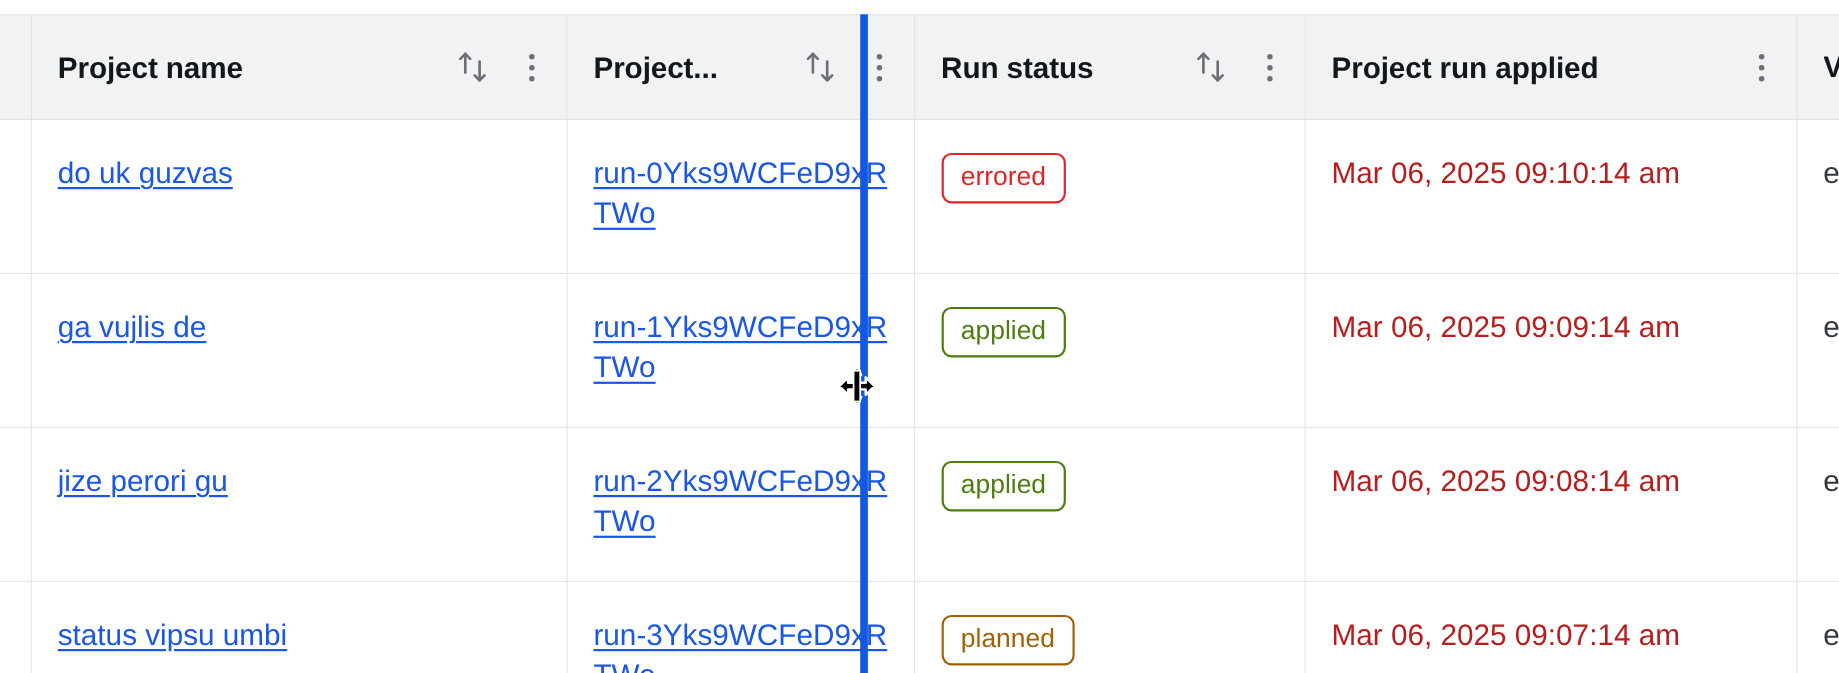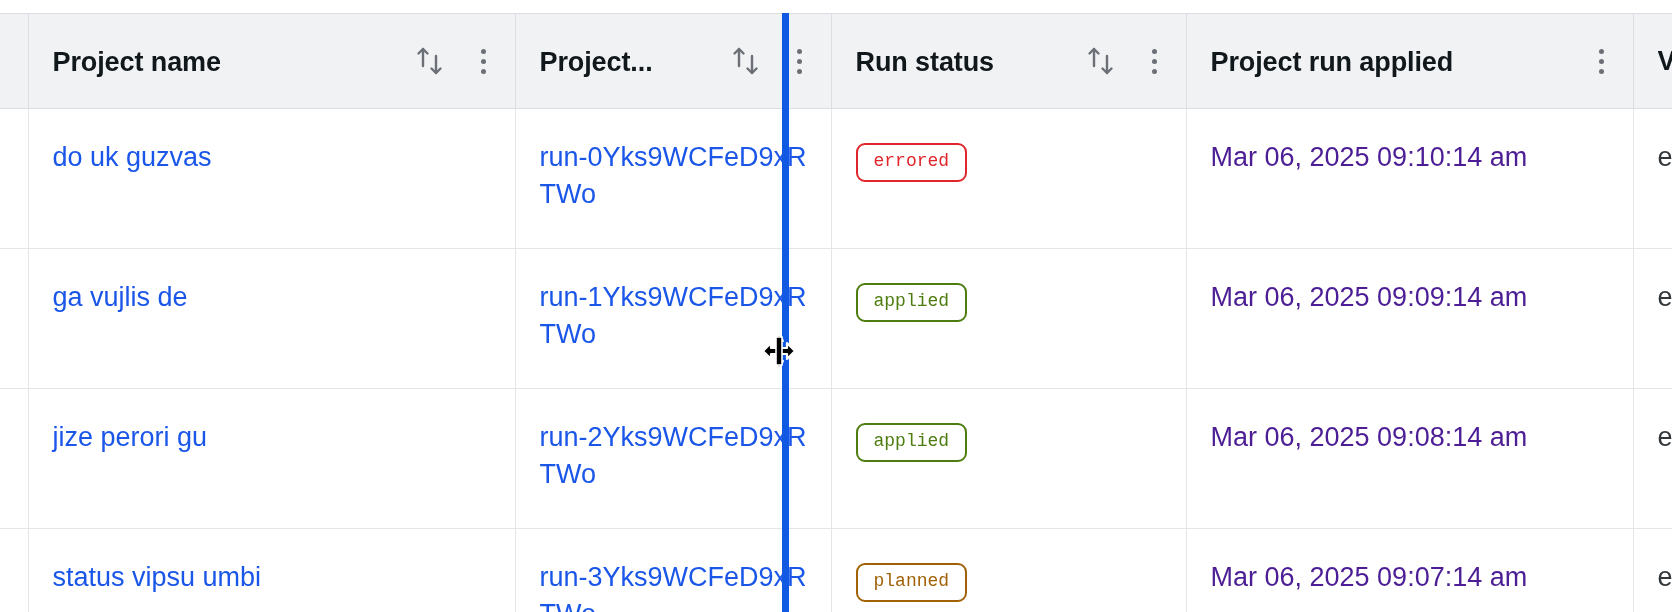--- a/index.html
+++ b/index.html
@@ -104,42 +104,42 @@
     vertical-align: top;
     padding: 30px 24px 0 24px;
     font-size: 27px;
     color: #2b2f33;
     line-height: 1.38;
   }
   tbody td.sel-cell { padding: 0; }
 
   a.cell-link {
     color: #1a56e8;
+    text-decoration: underline;
     text-underline-offset: 4px;
     text-decoration-thickness: 2px;
     cursor: pointer;
     word-break: break-all;
   }
   td.col-currun { padding-right: 10px; }
 
   .badge {
     display: inline-block;
     padding: 6px 16px 8px 16px;
     border: 2px solid currentColor;
     border-radius: 9px;
-    font-size: 18px;
+    font-size: 24px;
     line-height: 1.15;
     white-space: nowrap;
-    font-family: Liberation Mono, monospace;
   }
   .badge.errored { color: #e0262b; }
   .badge.applied { color: #4d7c0f; }
   .badge.planned { color: #a16207; }
 
-  td.col-applied { color: #4c1d95; white-space: nowrap; }
+  td.col-applied { color: #b91c1c; white-space: nowrap; }
   td.col-version { color: #32373c; white-space: nowrap; overflow: hidden; }
 
   
   #resize-line {
     position: absolute;
     top: 13px;
     left: 782px;
     width: 7px;
     height: 599px;
     background: #1159e3;

